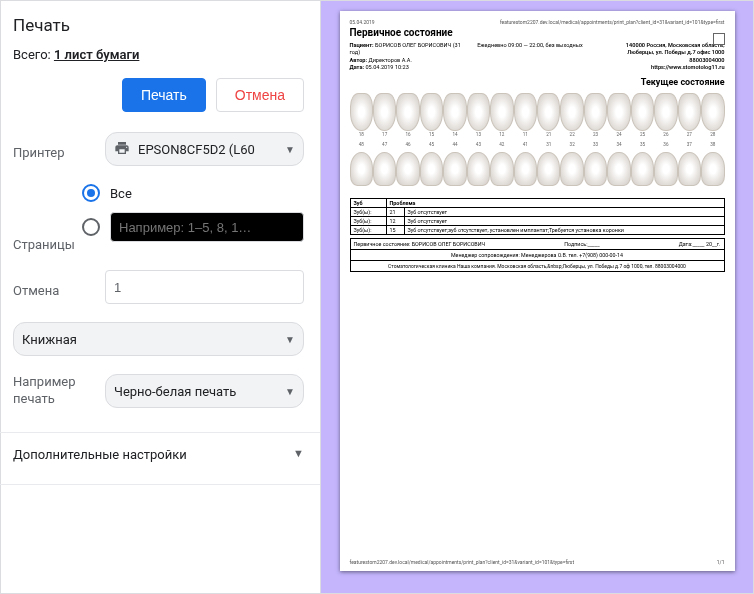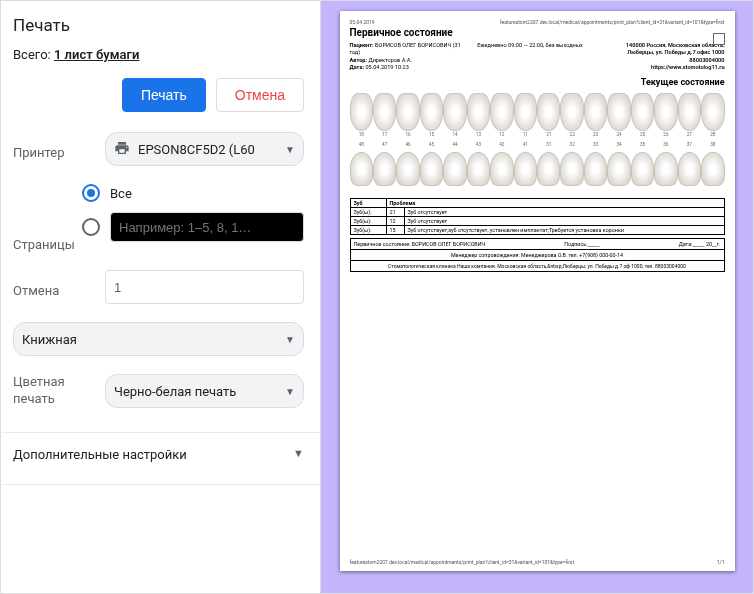--- a/index.html
+++ b/index.html
@@ -351,21 +351,21 @@
     <div class="form-row">
       <div class="form-control">
         <div class="select">
           <span>Книжная</span>
           <span class="caret">▼</span>
         </div>
       </div>
     </div>
 
     <div class="form-row">
-      <div class="form-label2">Цветная печать</div>
+      <div class="form-label2">Например печать</div>
       <div class="form-control">
         <div class="select">
           <span>Черно-белая печать</span>
           <span class="caret">▼</span>
         </div>
       </div>
     </div>
 
     <hr class="sep">
 

